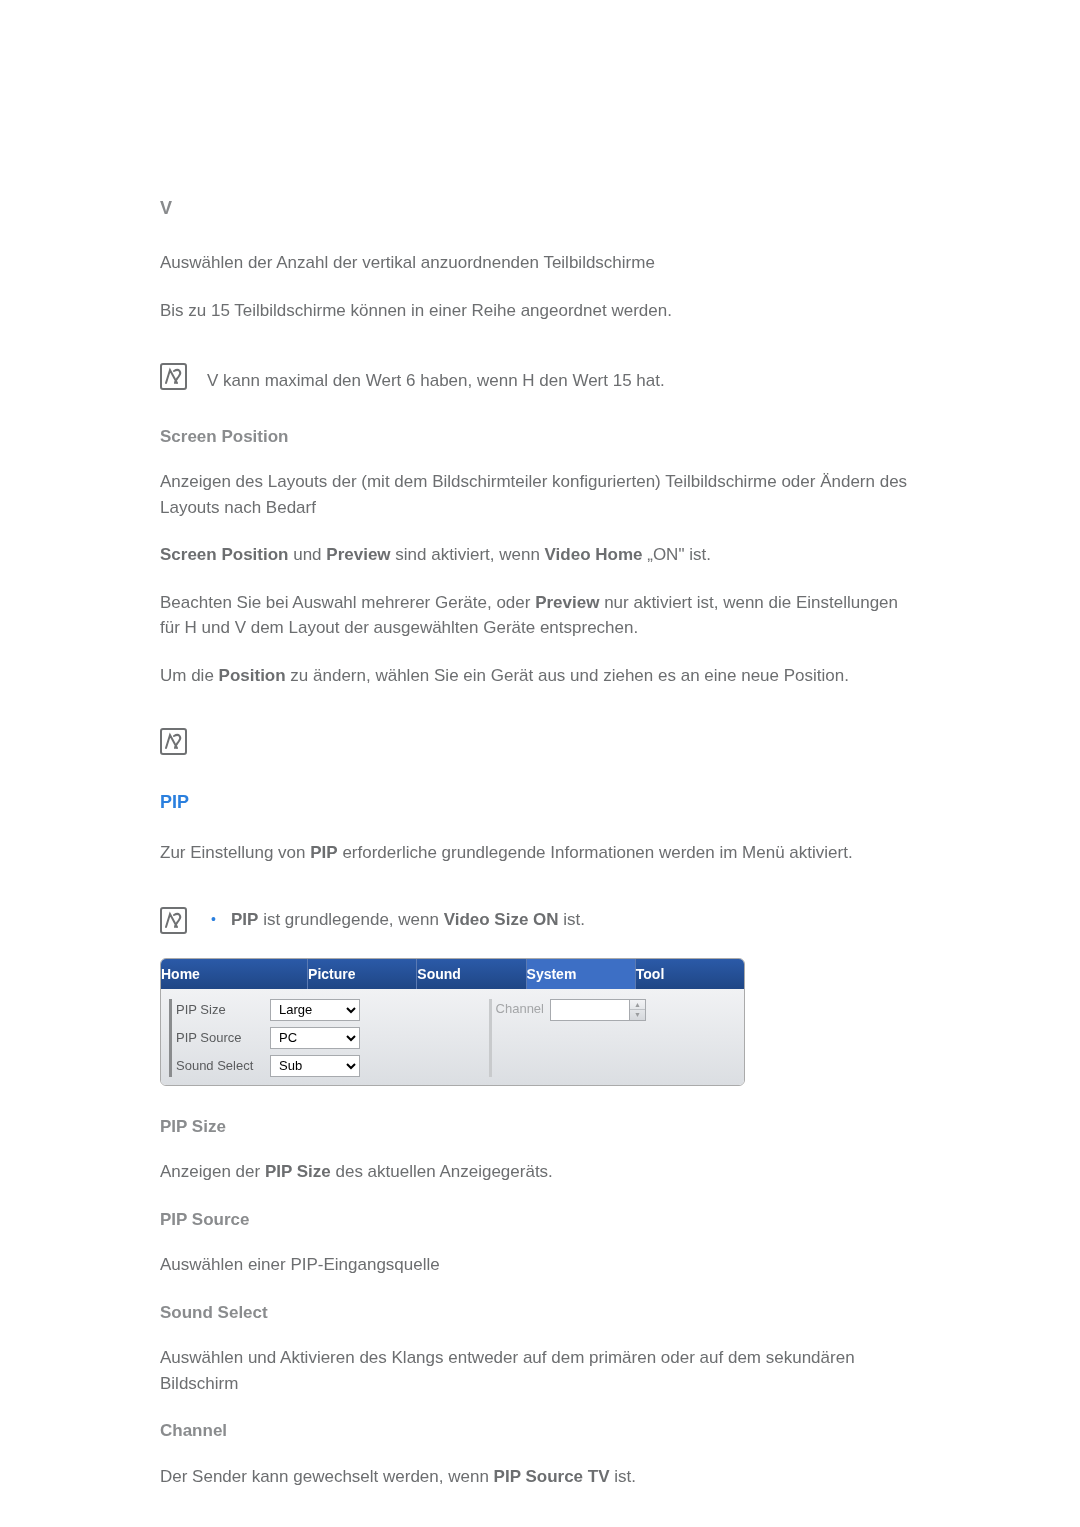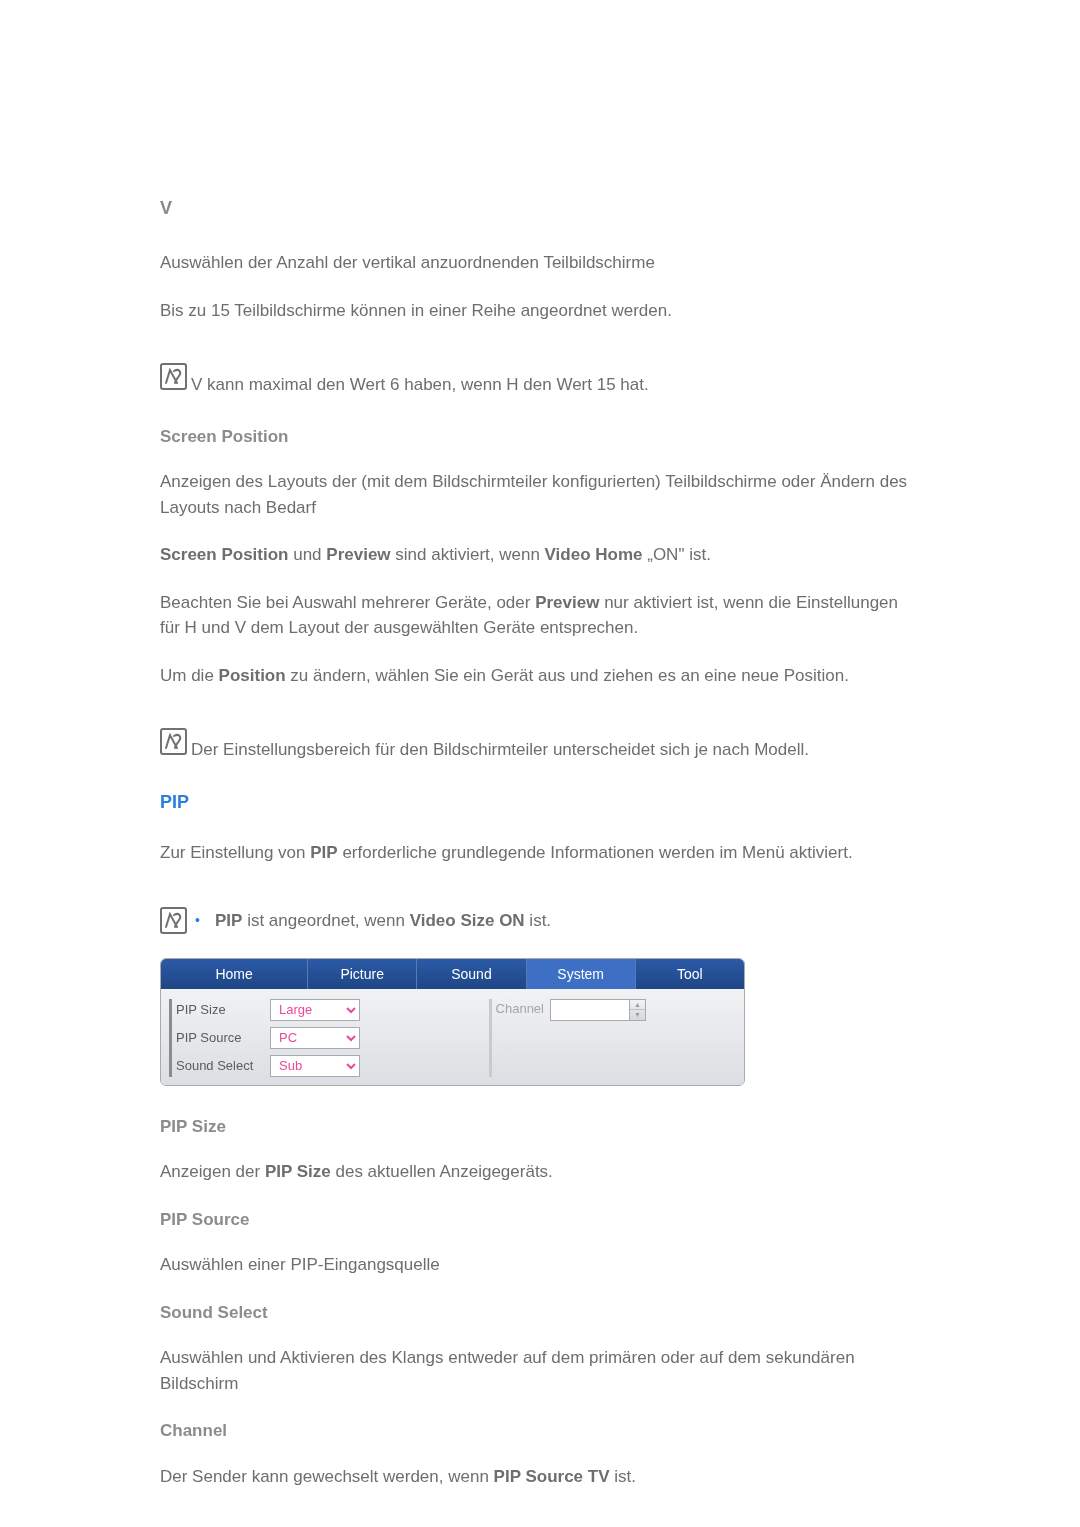--- a/index.html
+++ b/index.html
@@ -17,22 +17,22 @@
       font-weight: 600;
       font-size: 18px;
       margin-bottom: 28px;
     }
     .para {
       color: #6c6e70;
       margin-bottom: 22px;
     }
     .note-row {
       display: flex;
-      align-items: flex-end;
-      gap: 4px;
+      align-items: center;
+      gap: 20px;
       margin-bottom: 26px;
       margin-top: 40px;
     }
     .note-icon {
       flex-shrink: 0;
       margin-top: 0px;
     }
     .note-icon2 {
       flex-shrink: 0;
       margin-top: 2px;
@@ -77,23 +77,23 @@
       margin: 10px 0 28px 0;
       font-size: 14px;
     }
     .ui-tabs {
       display: flex;
       background: linear-gradient(#2b5aa8, #1f4685);
       height: 30px;
     }
     .ui-tab {
       flex: 1;
-      text-align: center;
+      text-align: left;
       color: #fff;
-      font-weight: 400;
+      font-weight: 700;
       font-size: 14px;
       line-height: 30px;
       border-right: 1px solid #5b7ab3;
       position: relative;
     }
     .ui-tab:last-child { border-right: none; }
     .ui-tab.home { flex: 1.35; }
     .ui-tab.selected {
       background: #3d6fc5;
     }
@@ -130,21 +130,21 @@
       color: #a4a6a8;
       font-size: 13px;
     }
     .ui-select {
       background: #fff;
       border: 1px solid #a7aaae;
       height: 22px;
       width: 90px;
       font-size: 13px;
       padding: 1px 4px;
-      color: #ec4899;
+      color: #000000;
     }
     .ui-spinner {
       display: flex;
       align-items: center;
     }
     .ui-spinner-input {
       background: #fff;
       border: 1px solid #a7aaae;
       height: 22px;
       width: 80px;
@@ -197,38 +197,37 @@
   <span>Um die </span><strong>Position</strong><span> zu ändern, wählen Sie ein Gerät aus und ziehen es an eine neue Position.</span>
 </p>
 
 <div class="note-row">
   <span class="note-icon">
     <svg width="27" height="27" viewBox="0 0 27 27">
       <rect x="1" y="1" width="25" height="25" rx="2" fill="none" stroke="#6f7173" stroke-width="2"></rect>
       <path d="M6 20 L10 7 L17 20 M14 8 C19 5 22 9 19 13 C17 16 15 18 15 20" fill="none" stroke="#6f7173" stroke-width="2" stroke-linecap="round"></path>
     </svg>
   </span>
-  <p class="para" style="margin-bottom:0">Der Einstellungsbereich für den Bildschirmteiler unterscheidet sich je nach Modell.</p>
 </div>
 
 <div class="pip-heading">PIP</div>
 <p class="para">
   <span>Zur Einstellung von </span><strong>PIP</strong><span> erforderliche grundlegende Informationen werden im Menü aktiviert.</span>
 </p>
 
 <div class="note-row" style="margin-bottom:16px;">
   <span class="note-icon2">
     <svg width="27" height="27" viewBox="0 0 27 27">
       <rect x="1" y="1" width="25" height="25" rx="2" fill="none" stroke="#6f7173" stroke-width="2"></rect>
       <path d="M6 20 L10 7 L17 20 M14 8 C19 5 22 9 19 13 C17 16 15 18 15 20" fill="none" stroke="#6f7173" stroke-width="2" stroke-linecap="round"></path>
     </svg>
   </span>
   <ul class="bullet-list">
     <li>
-      <strong>PIP</strong><span> ist angeordnet, wenn </span><strong>Video Size ON</strong><span> ist.</span>
+      <strong>PIP</strong><span> ist grundlegende, wenn </span><strong>Video Size ON</strong><span> ist.</span>
     </li>
   </ul>
 </div>
 
 <div class="ui-panel">
   <div class="ui-tabs">
     <div class="ui-tab home">Home</div>
     <div class="ui-tab">Picture</div>
     <div class="ui-tab">Sound</div>
     <div class="ui-tab selected">System</div>

